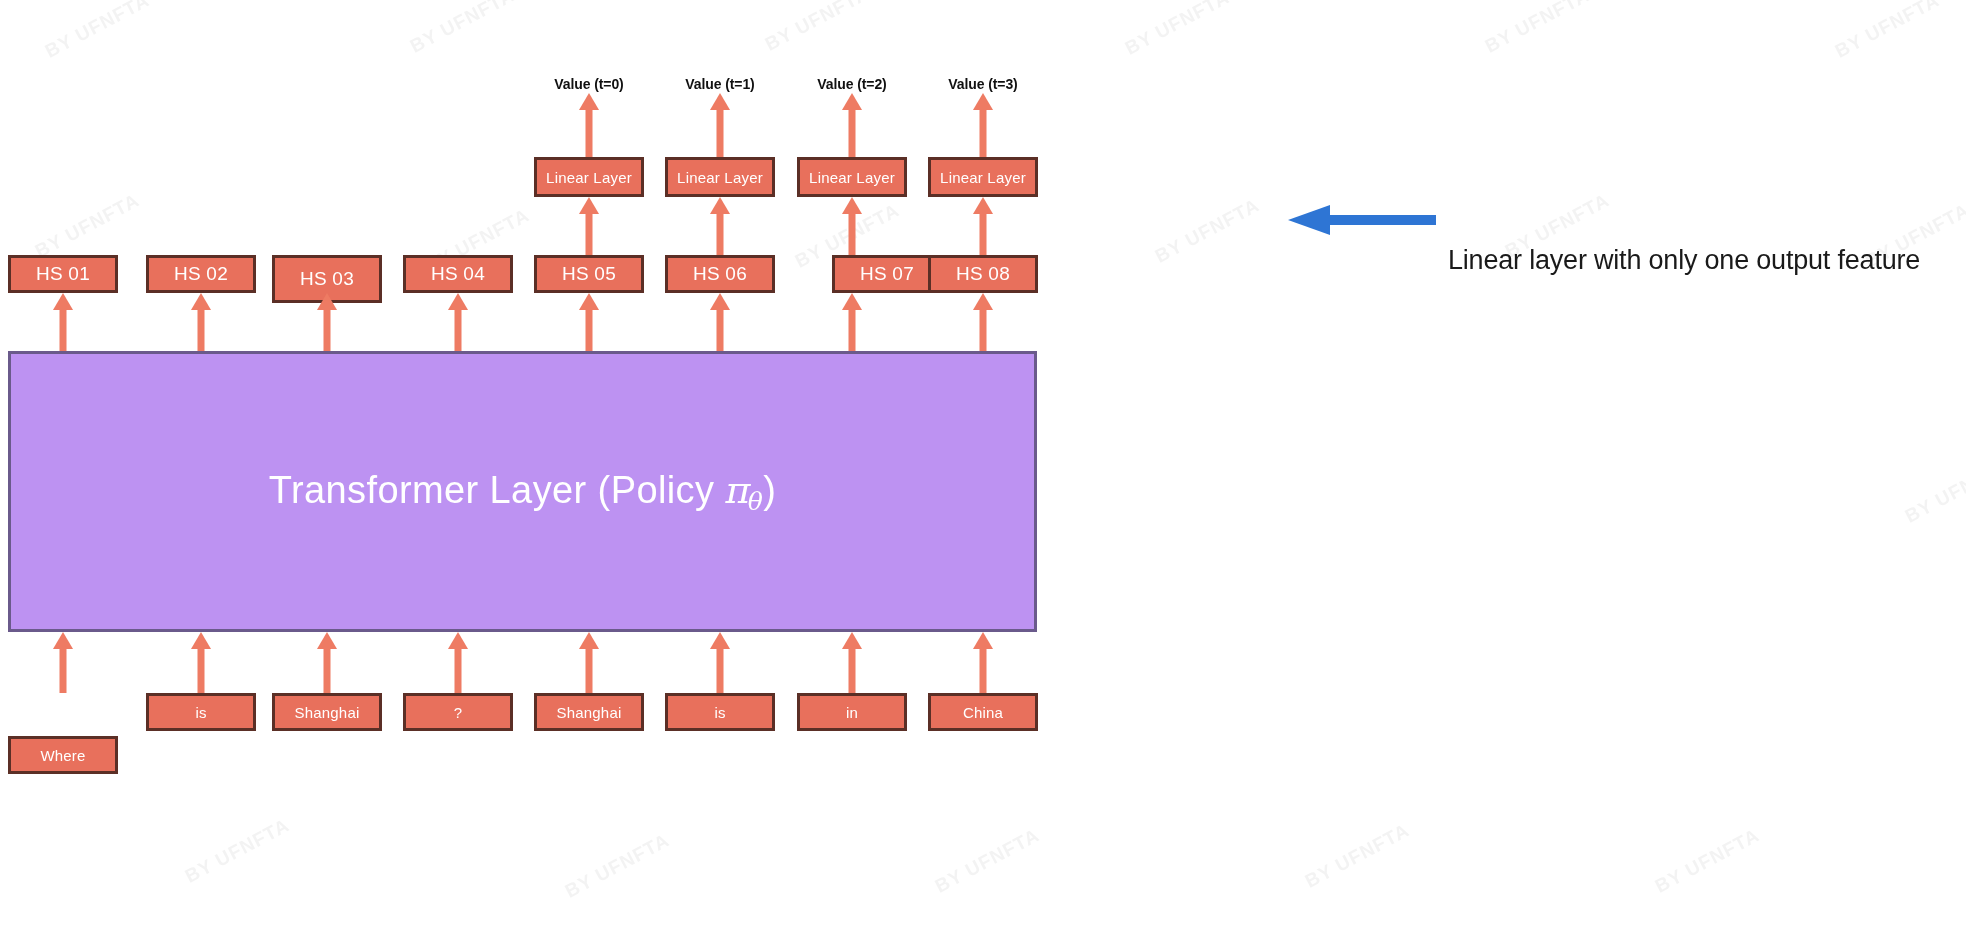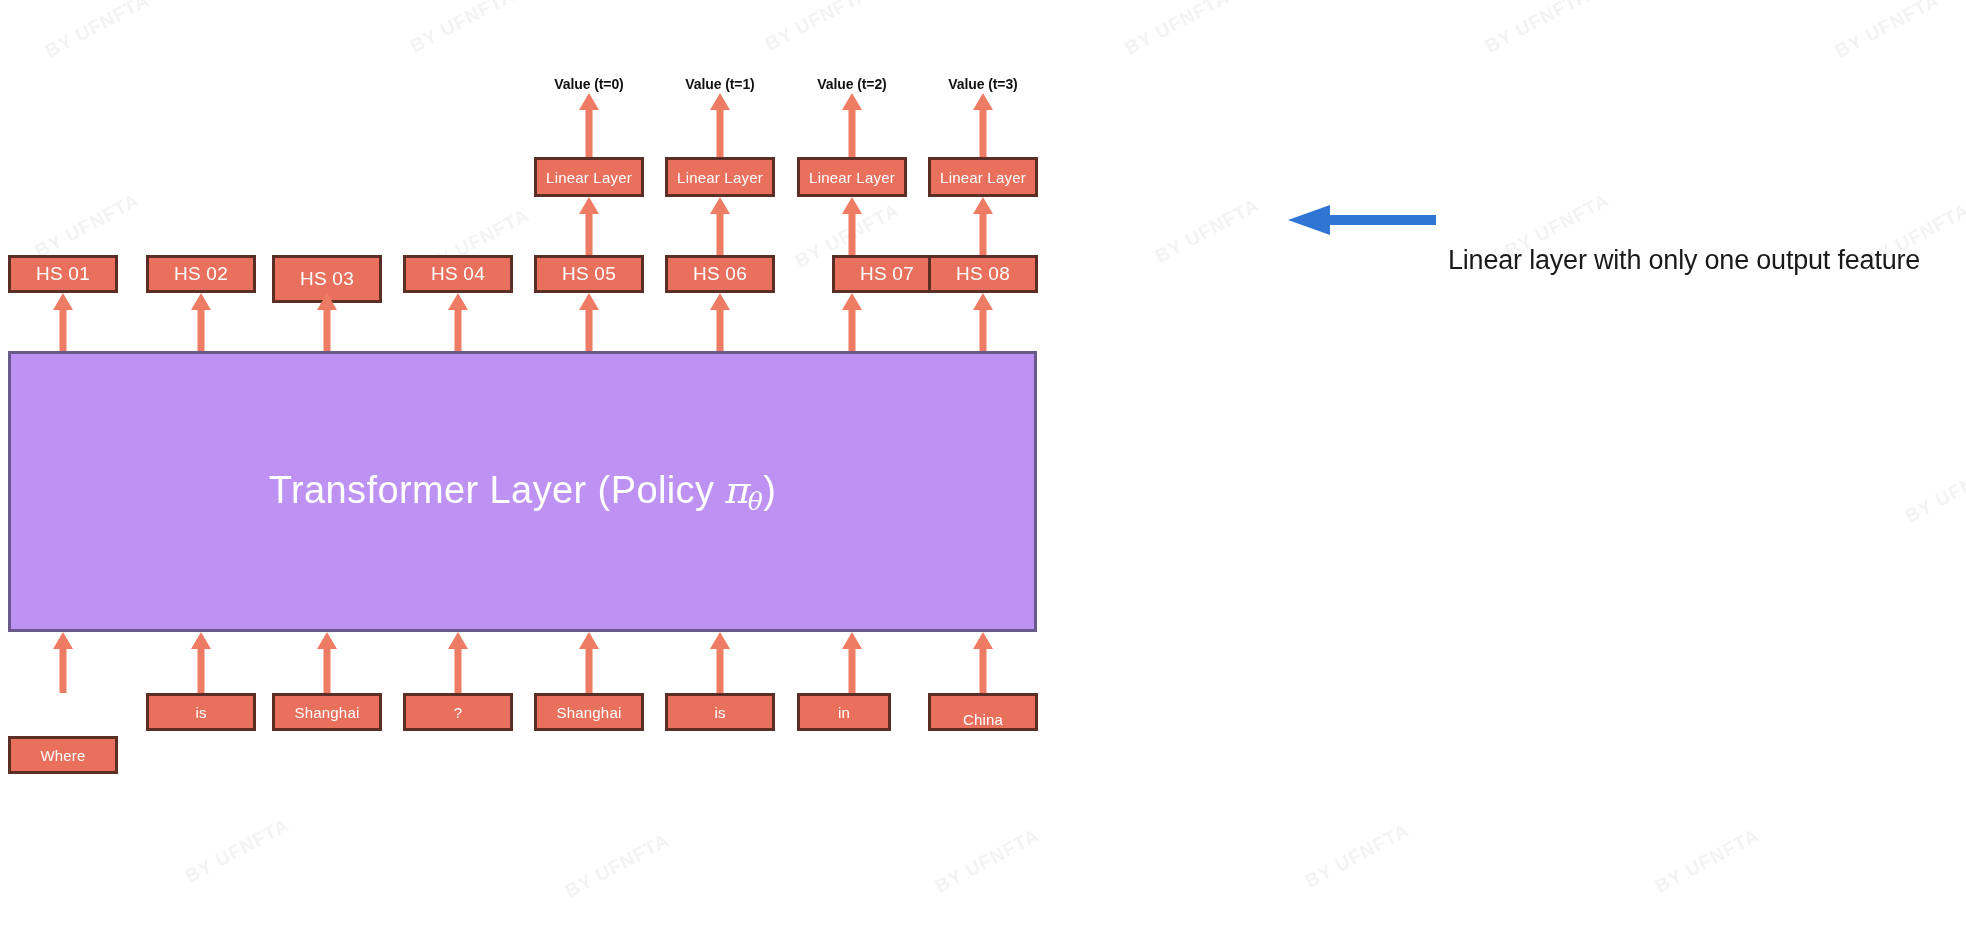--- a/index.html
+++ b/index.html
@@ -407,24 +407,24 @@
       </div>
       <div class="node token" style="left: 403px; top: 693px; width: 110px; height: 38px;">
         <span>?</span>
       </div>
       <div class="node token" style="left: 534px; top: 693px; width: 110px; height: 38px;">
         <span>Shanghai</span>
       </div>
       <div class="node token" style="left: 665px; top: 693px; width: 110px; height: 38px;">
         <span>is</span>
       </div>
-      <div class="node token" style="left: 797px; top: 693px; width: 94px; height: 38px;">
+      <div class="node token" style="left: 797px; top: 693px; width: 110px; height: 38px;">
         <span>in</span>
       </div>
-      <div class="node token" style="left: 928px; top: 693px; width: 110px; height: 38px; align-items: flex-end;">
+      <div class="node token" style="left: 928px; top: 693px; width: 110px; height: 38px;">
         <span>China</span>
       </div>
     </div>
 
   <div class="blue-arrow" style="left:1288px; top:205px; width:148px; height:30px;">
     <svg width="148" height="30" viewBox="0 0 148 30" xmlns="http://www.w3.org/2000/svg">
       <g fill="#2E75D4">
         <rect x="38" y="10" width="110" height="10"></rect>
         <polygon points="0,15 42,0 42,30"></polygon>
       </g>

